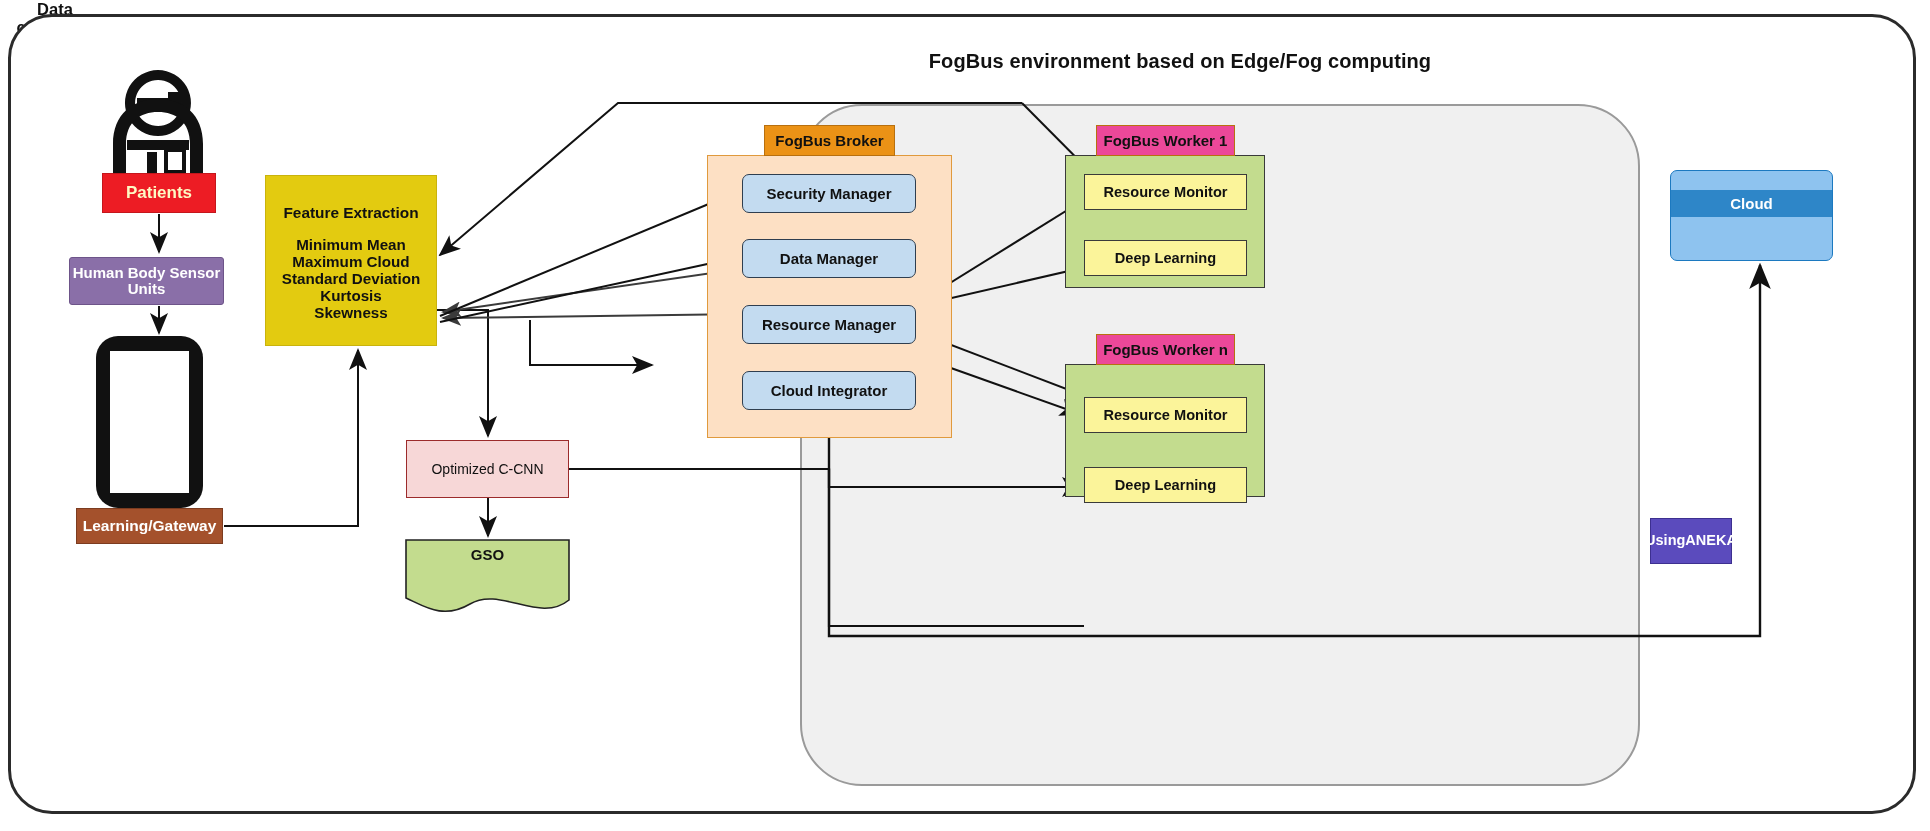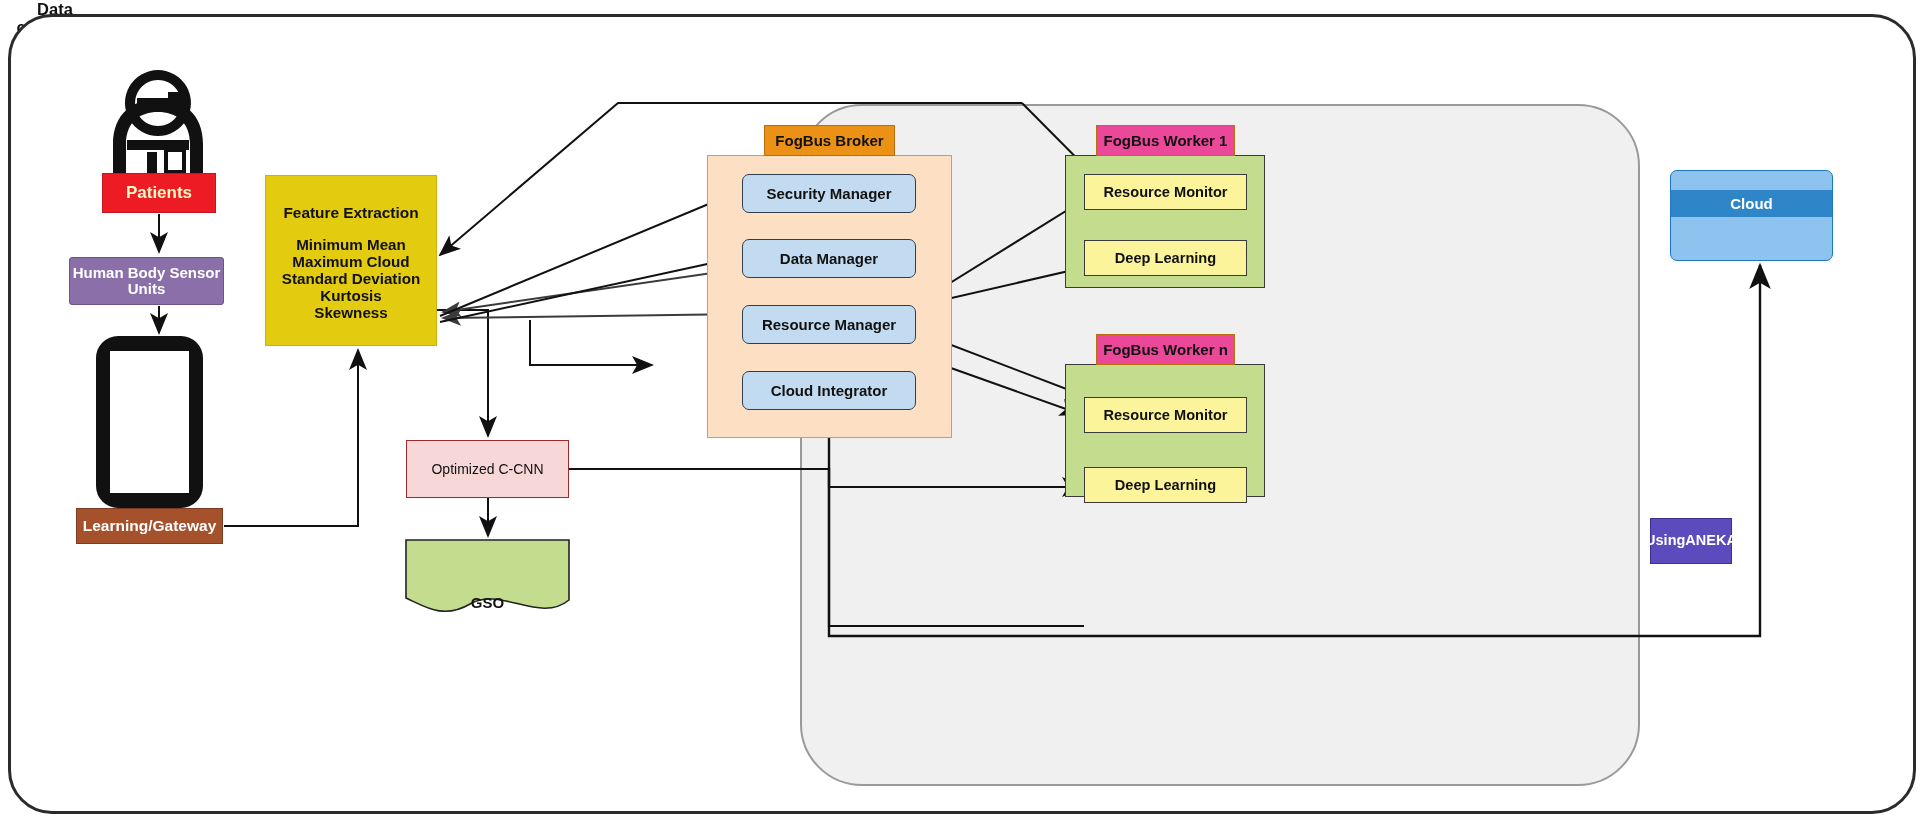--- a/index.html
+++ b/index.html
@@ -35,21 +35,21 @@
 
   .feature{left:265px;top:175px;width:172px;height:171px;background:#e3cb10;
     border:1px solid #c9b30d;color:#111;flex-direction:column;
     font-weight:bold;font-size:15.2px;line-height:1.12;padding-top:4px;}
   .feature .ft-title{margin-bottom:14px;font-size:15.4px;}
   .feature .ft-item{white-space:nowrap;}
 
   .ccnn{left:406px;top:440px;width:163px;height:58px;background:#f7d7d7;
     border:1.5px solid #9c2b2b;color:#111;font-weight:normal;font-size:14px;}
 
-  .gso-wrap{position:absolute;left:406px;top:572px;width:163px;height:74px;}
+  .gso-wrap{position:absolute;left:406px;top:524px;width:163px;height:74px;}
   .gso-label{position:absolute;left:0;top:22px;width:163px;text-align:center;
     font-weight:bold;font-size:15px;color:#111;}
 
   
   .broker-tab{left:764px;top:125px;width:131px;height:31px;background:#eb9216;
     border:1.5px solid #b8700f;color:#111;font-weight:bold;font-size:15px;}
   .broker-body{left:707px;top:155px;width:245px;height:283px;background:#fde0c4;
     border:1.5px solid #e09a3d;}
   .bnode{width:174px;height:39px;background:#c3dbf0;border:1.5px solid #2f3e4f;
     border-radius:7px;color:#111;font-weight:bold;font-size:15px;left:742px;}
@@ -84,20 +84,21 @@
     line-height:1.1;}
 </style>
 </head>
 <body>
 
 <div id="stage">
 
   <div class="outer-frame"></div>
   <div class="fog-region"></div>
 
+  <div class="title-text">FogBus environment based on Edge/Fog computing</div>
 
   <svg class="svg-layer" viewBox="0 0 1930 831">
     <defs>
       <marker id="ah" markerWidth="11" markerHeight="9" refX="10" refY="4.5" orient="auto">
         <path d="M0,0 L11,4.5 L0,9 L2.6,4.5 Z" fill="#111"></path>
       </marker>
       <marker id="ahs" markerWidth="10" markerHeight="8" refX="9" refY="4" orient="auto">
         <path d="M0,0 L10,4 L0,8 L2.4,4 Z" fill="#3b3b3b"></path>
       </marker>
       <linearGradient id="cloudg" x1="0" y1="0" x2="0" y2="1">

